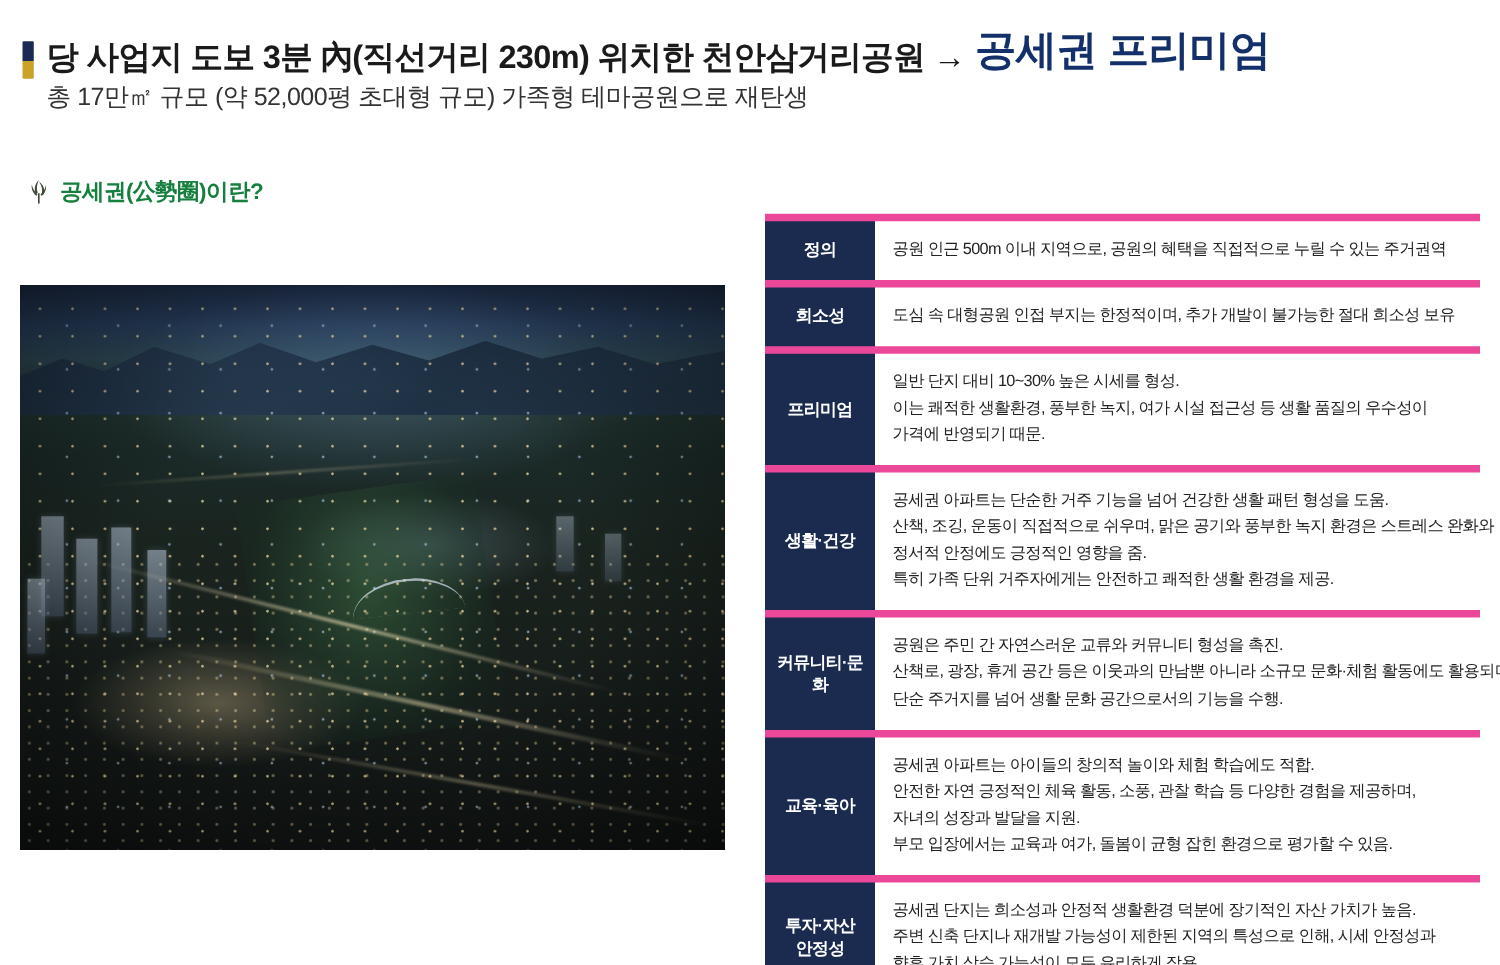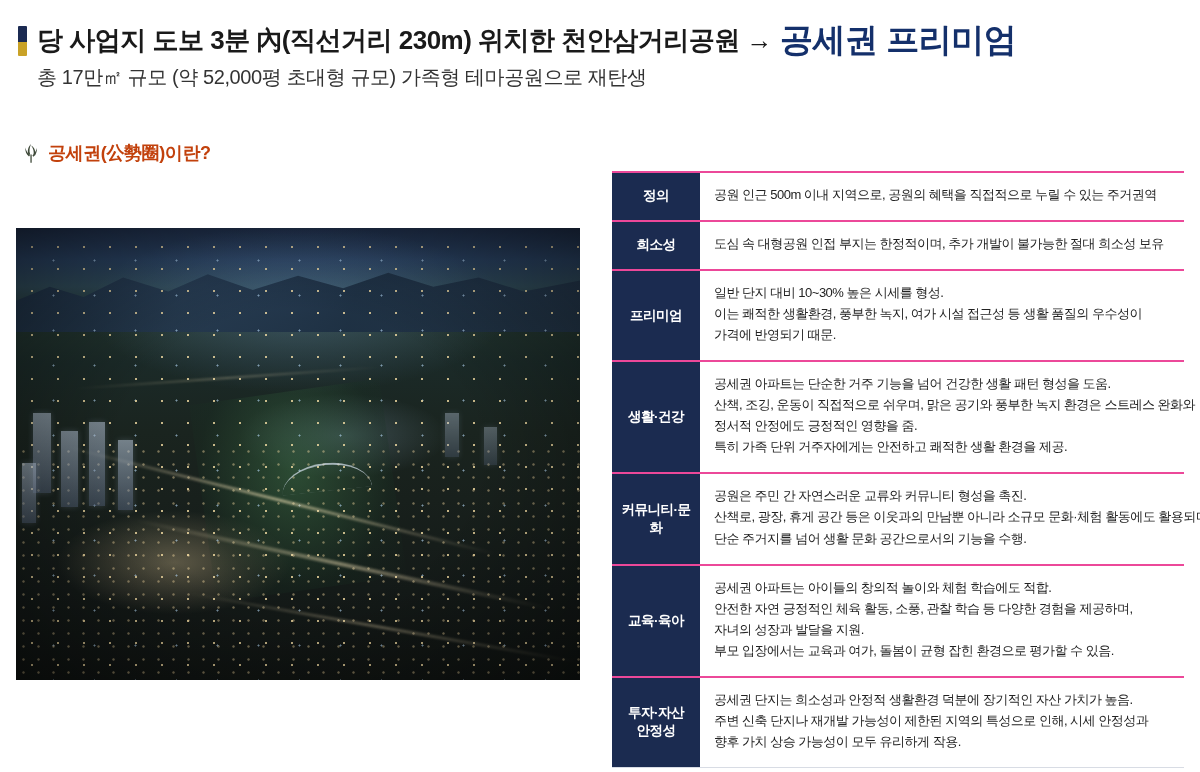--- a/index.html
+++ b/index.html
@@ -21,21 +21,21 @@
     position: absolute;
     left: 0;
     top: 0;
     width: 1200px;
   }
   .title-row {
     position: absolute;
     left: 18px;
     top: 18px;
     display: flex;
-    align-items: center;
+    align-items: flex-end;
     white-space: nowrap;
   }
   .title-marker {
     width: 9px;
     height: 30px;
     margin-right: 10px;
     background: linear-gradient(to bottom, #1b2a52 0%, #1b2a52 52%, #c9a227 52%, #c9a227 100%);
     border-radius: 1px;
     flex: none;
   }
@@ -70,21 +70,21 @@
   }
   .leaf-icon {
     width: 26px;
     height: 26px;
     margin-right: 4px;
     flex: none;
   }
   .section-title {
     font-size: 18px;
     font-weight: bold;
-    color: #c2410c;
+    color: #15803d;
     letter-spacing: -0.4px;
   }
 
   
   .photo-wrap {
     position: absolute;
     left: 16px;
     top: 228px;
     width: 564px;
     height: 452px;
@@ -183,21 +183,21 @@
     top: 171px;
     width: 572px;
   }
   table.info {
     border-collapse: collapse;
     width: 572px;
     table-layout: fixed;
   }
   table.info td {
     vertical-align: middle;
-    border-top: 2px solid #ec4899;
+    border-top: 6px solid #ec4899;
     border-bottom: 1px solid #d8dce4;
   }
   td.label {
     width: 80px;
     background: #1b2b50;
     color: #ffffff;
     font-size: 13.5px;
     font-weight: bold;
     text-align: center;
     letter-spacing: -0.5px;

